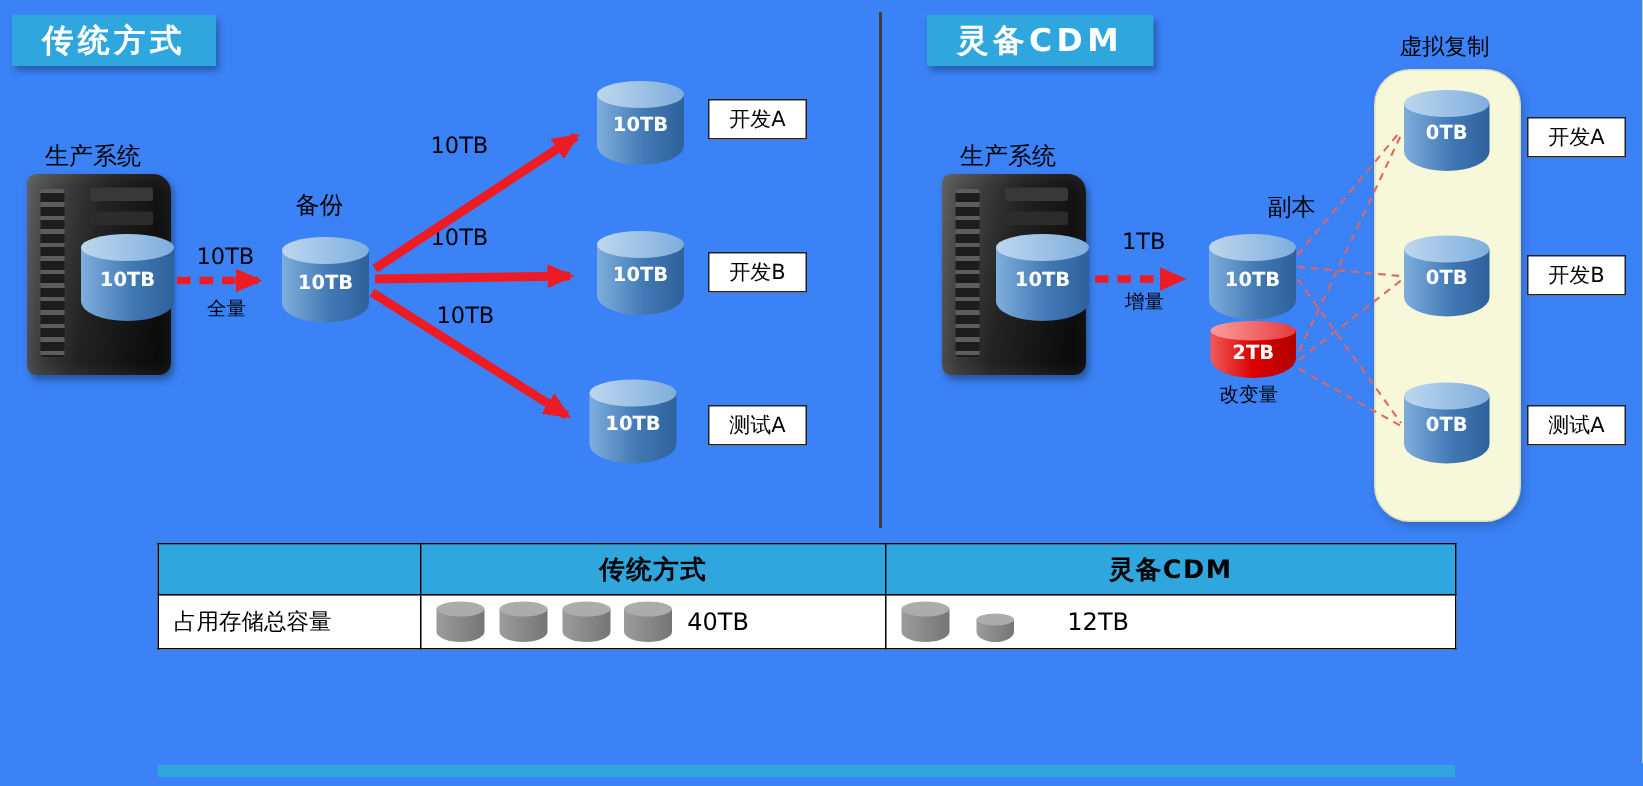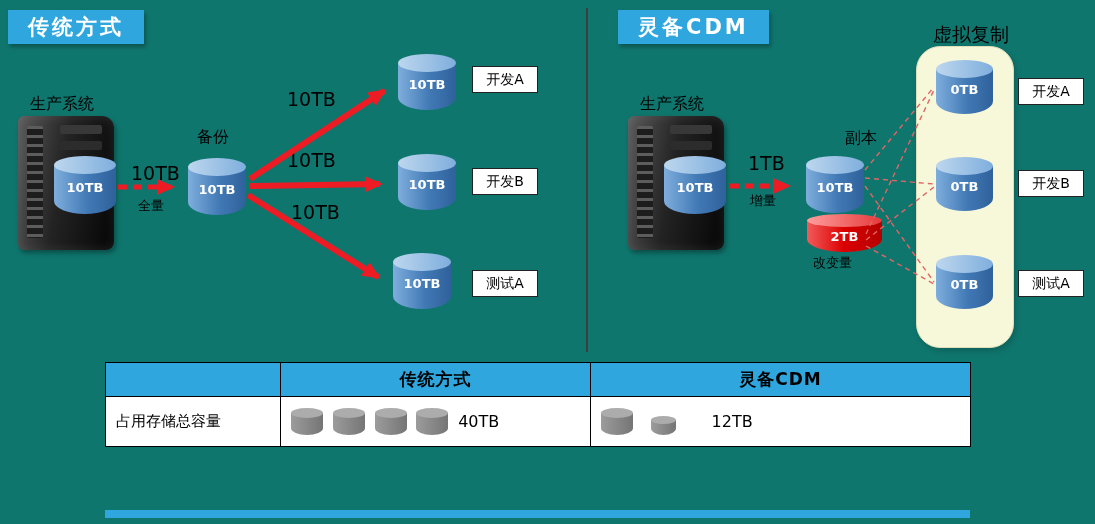--- a/index.html
+++ b/index.html
@@ -1,26 +1,26 @@
 <!DOCTYPE html>
 <html style="--accent-blue: #2FA6DE; --bar-blue: #4D9BD5; --arrow-red: #ED1C24; --cylinder-blue: #4179B5; --change-red: #DB0000; --virtual-panel-yellow: #F7F7DA;"><head>
 <meta charset="utf-8">
 <style>
   * { box-sizing: border-box; }
   html,body { margin:0; padding:0; background:#fff; }
   body { font-family:"DejaVu Sans","Liberation Sans",sans-serif; color:#000; }
-  .stage { position:relative; width:1095px; height:524px; background:#0f766e; overflow:hidden;text-decoration:underline; }
+  .stage { position:relative; width:1095px; height:524px; background:#3b82f6; overflow:hidden;text-decoration:underline; }
 
   .title-box { position:absolute; height:34px; background:var(--accent-blue,#2FA6DE); color:#fff;
     font-weight:bold; font-size:21px; letter-spacing:3px; display:flex; align-items:center;
     padding:0 20px; box-shadow:2px 3px 4px rgba(0,0,0,.28); }
 
   .label { position:absolute; font-size:16px; white-space:nowrap; }
   .label.sm { font-size:13px; }
-  .label.md { font-size:19px; }
+  .label.md { font-size:15px; }
 
   .tag-box { position:absolute; width:66px; height:27px; background:#fff; border:1px solid #222;
     display:flex; align-items:center; justify-content:center; font-size:14px; }
 
   
   .cyl { position:absolute; z-index:2; }
   .cyl .cyl-body { position:absolute; left:0; right:0; top:9px; bottom:0;
     background:linear-gradient(to right,#7FAEDD,#4179B5 55%,#2F619B);
     border-radius:0 0 50% 50% / 0 0 13px 13px; }
   .cyl .cyl-top { position:absolute; left:0; right:0; top:0; height:18px; border-radius:50%;
@@ -52,21 +52,21 @@
   .overlay line.dash  { stroke:var(--arrow-red,#ED1C24); stroke-width:5; stroke-dasharray:9 6; }
   .overlay line.thin  { stroke:#E06666; stroke-width:1.4; stroke-dasharray:5 4; }
 
   
   .cmp-table { position:absolute; left:105px; top:362px; width:865px; border-collapse:collapse;
     table-layout:fixed; font-size:15px; background:#fff; }
   .cmp-table th, .cmp-table td { border:1px solid #000; padding:0 10px; background:#fff; text-align:left; }
   .cmp-table thead th { background:var(--accent-blue,#2FA6DE); color:#000; font-weight:bold;
     font-size:17px; text-align:center; height:34px; letter-spacing:1px; }
   .cmp-table tbody tr td { height:40px; }
-  .cmp-table tbody tr.short td { height:50px; }
+  .cmp-table tbody tr.short td { height:36px; }
   .row-label { font-size:15px; }
   .bar { display:inline-block; height:24px; background:var(--bar-blue,#4D9BD5); vertical-align:middle; margin-right:8px; }
   .val { font-size:16px; vertical-align:middle; }
 
   .icyl { position:relative; display:inline-block; width:32px; height:27px; vertical-align:middle; margin-right:5px; }
   .icyl .cyl-body { position:absolute; left:0; right:0; top:5px; bottom:0;
     background:linear-gradient(to right,#9c9c9c,#757575); border-radius:0 0 50% 50% / 0 0 7px 7px; }
   .icyl .cyl-top { position:absolute; left:0; right:0; top:0; height:10px; border-radius:50%; background:#ACACAC; z-index:1; }
   .icyl.sm { width:25px; height:19px; margin-left:8px; top:4px; }
   .icyl.sm .cyl-top { height:8px; }
@@ -156,21 +156,21 @@
   <span class="label sm" style="left:750px; top:192px;">增量</span>
 
   <span class="label" style="left:845px; top:128px;">副本</span>
 
   <div class="cyl" style="left:806px; top:156px; width:58px; height:57px;">
     <span class="cyl-top"></span>
     <span class="cyl-body"></span>
     <span class="cyl-label">10TB</span>
   </div>
 
-  <div class="cyl red squat" style="left:807px; top:214px; width:75px; height:38px;">
+  <div class="cyl red squat" style="left:807px; top:214px; width:57px; height:38px;">
     <span class="cyl-top"></span>
     <span class="cyl-body"></span>
     <span class="cyl-label">2TB</span>
   </div>
   <span class="label sm" style="left:813px; top:254px;">改变量</span>
 
   <div class="cyl" style="left:936px; top:60px; width:57px; height:54px;">
     <span class="cyl-top"></span>
     <span class="cyl-body"></span>
     <span class="cyl-label">0TB</span>

